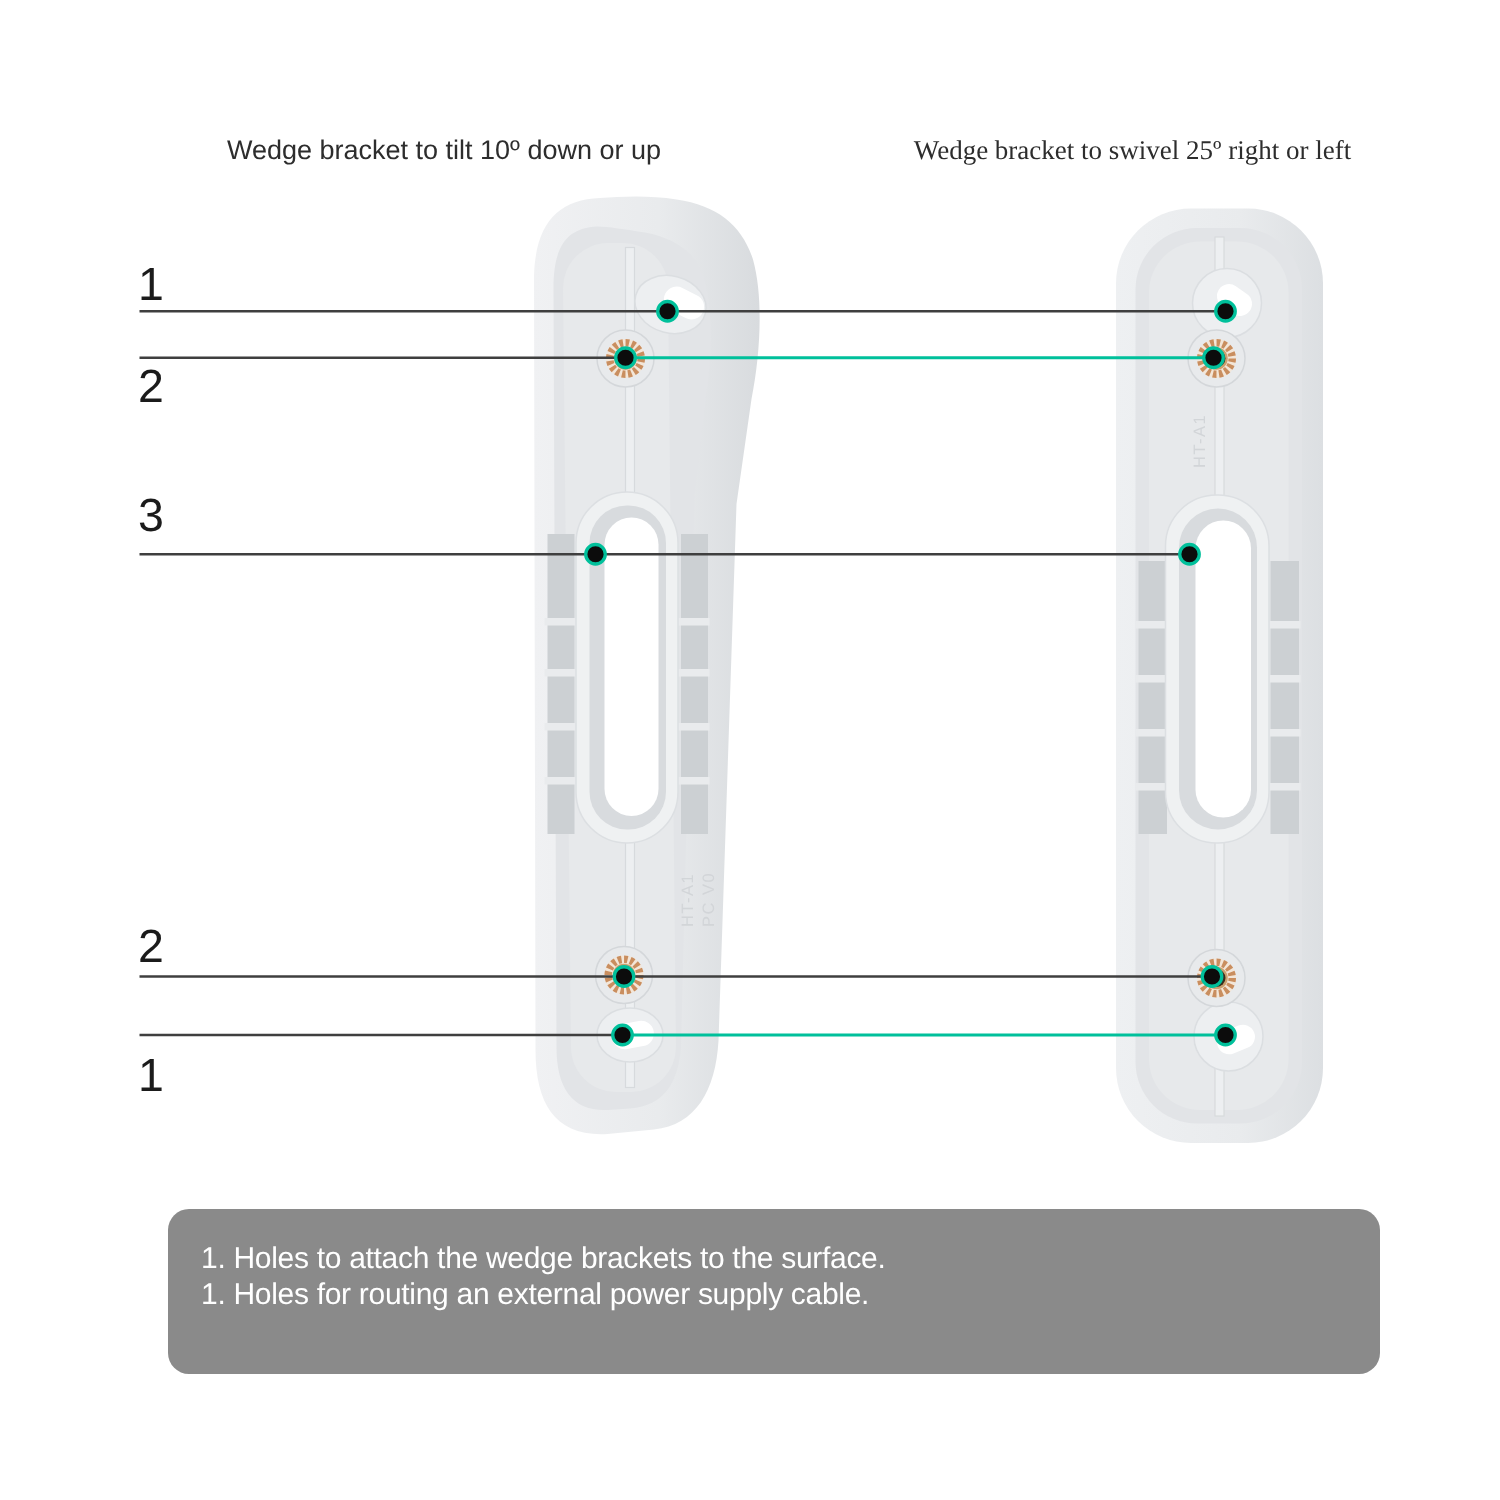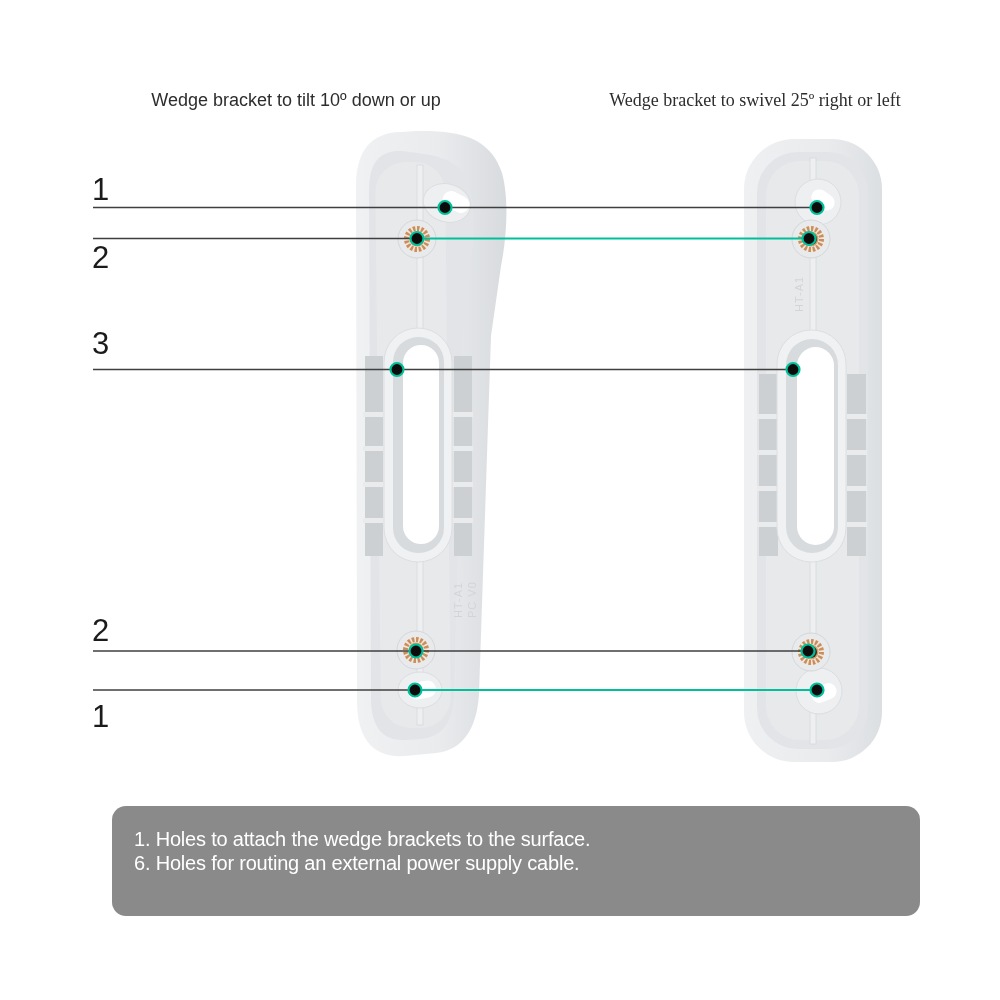--- a/index.html
+++ b/index.html
@@ -173,16 +173,16 @@
       <text class="num" x="92" y="200">1</text>
       <text class="num" x="92" y="268">2</text>
       <text class="num" x="92" y="354">3</text>
       <text class="num" x="92" y="641">2</text>
       <text class="num" x="92" y="727">1</text>
     </g>
   </svg>
 
   <div class="legend">
     <p>1. Holes to attach the wedge brackets to the surface.</p>
-    <p>6. Holes for routing an external power supply cable.</p>
+    <p>1. Holes for routing an external power supply cable.</p>
   </div>
 
 </div>
 
 </body></html>

